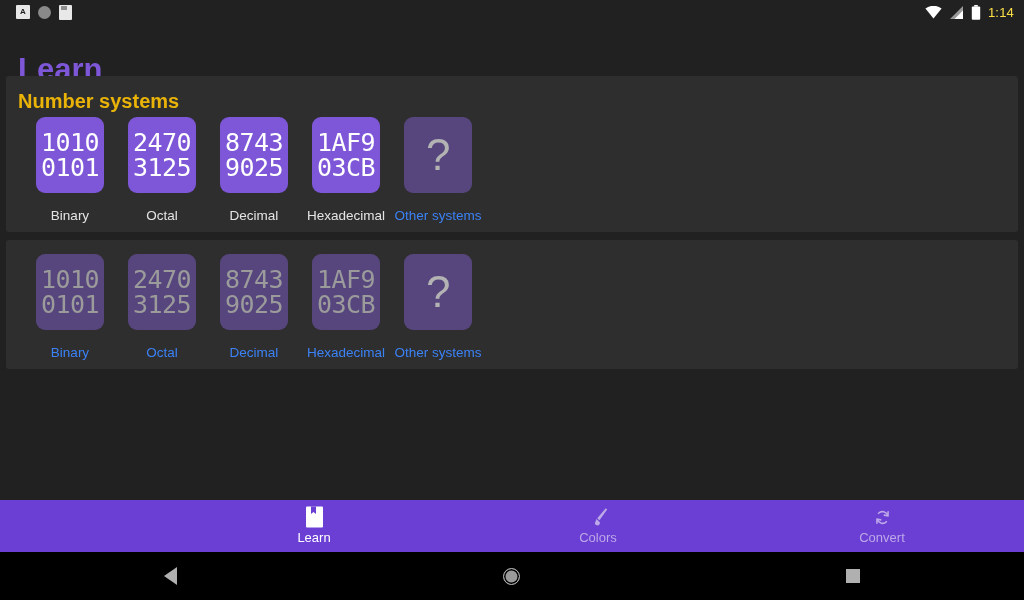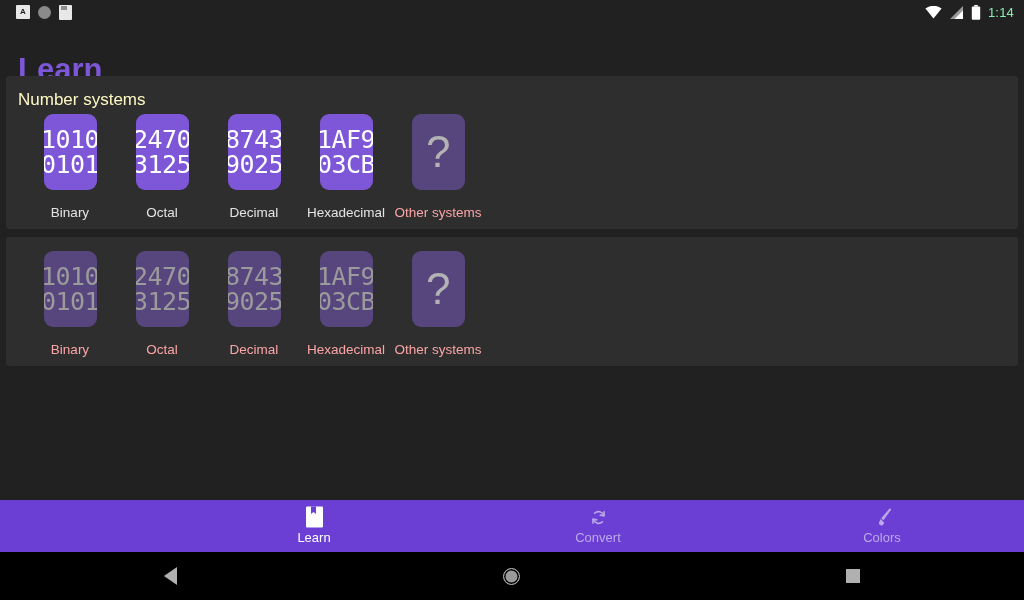--- a/index.html
+++ b/index.html
@@ -26,66 +26,66 @@
   }
   .ico-circle { width:13px; height:13px; border-radius:50%; background:#8a8a8a; }
   .ico-doc {
     width:13px; height:15px; background:#e8e8e8; border-radius:1px;
     position:relative;
   }
   .ico-doc::after{
     content:""; position:absolute; top:1px; left:2px;
     width:6px; height:4px; background:#8e8e8e;
   }
-  .sb-time { color:#86efac; font-size:13px; letter-spacing:.2px; }
+  .sb-time { color:#fde047; font-size:13px; letter-spacing:.2px; }
   .wifi-svg, .sig-svg, .bat-svg { display:block; }
 
   
   .appbar { position:absolute; top:24px; left:0; width:1024px; height:48px; background:#212121; }
   .app-title {
     position:absolute; left:18px; top:28px;
     font-size:31px; font-weight:bold; color:#7E57D8; letter-spacing:0px;
   }
 
   
   .content {
     position:absolute; top:76px; left:0; width:1024px; height:424px;
     overflow:hidden; background:#212121;
   }
   .card {
     background:#2E2E2E; border-radius:3px;
     margin:0 6px 8px 6px; padding:14px 0 8px 0;
   }
   .card-title {
-    color:#fef9c3; font-size:17px; padding:0 0 4px 12px; font-weight:normal;
+    color:#eab308; font-size:20px; padding:0 0 4px 12px; font-weight:bold;
   }
   .tile-row { display:flex; padding-left:18px; }
   .tile-cell { width:92px; display:flex; flex-direction:column; align-items:center; }
   .tile {
-    width:53px; height:76px; border-radius:9px;
+    width:68px; height:76px; border-radius:9px;
     background:#7E57D8;
     display:flex; flex-direction:column;
     align-items:center; justify-content:center;
     color:#ffffff;
     font-family:"DejaVu Sans Mono", monospace;
     font-size:25px; line-height:25px; letter-spacing:-0.5px;
     overflow:hidden;
   }
   .tile.dim { background:#57457E; color:#9b9b9b; }
   .tile.qm  { background:#5B4784; color:#b3b3b3; }
   .tile.qm.dim { background:#57457E; color:#b3b3b3; }
   .tile .q {
     font-family:"Liberation Sans", sans-serif;
     font-size:44px; line-height:44px; font-weight:normal;
   }
   .tile-label {
     margin-top:15px; width:88px; text-align:center;
     color:#e4e4e4; font-size:13.5px; line-height:16px;
   }
-  .tile-label.dim { color:#fca5a5; }
+  .tile-label.dim { color:#3b82f6; }
   .card.clipped { padding-bottom:0; }
   .card.clipped .tile-row { height:28px; overflow:hidden; }
 
   
   .bottomnav {
     position:absolute; top:500px; left:0; width:1024px; height:52px;
     background:#6B3FD4; display:flex;
   }
   .navspacer { width:172px; }
   .navitem {
@@ -236,39 +236,39 @@
         <svg width="19" height="22" viewBox="0 0 19 22">
           <rect x="1" y="0.5" width="17" height="21" rx="1" fill="#ffffff"></rect>
           <path d="M6 0.5 L11 0.5 L11 8 L8.5 6 L6 8 Z" fill="#6B3FD4"></path>
         </svg>
       </div>
       <div class="nav-label">Learn</div>
     </div>
 
     <div class="navitem inactive">
       <div class="nav-ico">
+        <svg width="22" height="22" viewBox="0 0 24 24">
+          <path d="M20.5 2.4 L11.2 13.4 L13.6 15.6 L22 3.8 Z" fill="#bda9e8"></path>
+          <path d="M10.3 14.3 L9.2 17.2 A2.6 2.6 0 1 0 12.6 16.3 Z" fill="#bda9e8"></path>
+        </svg>
+      </div>
+      <div class="nav-label">Colors</div>
+    </div>
+
+    <div class="navitem inactive">
+      <div class="nav-ico">
         <svg width="21" height="21" viewBox="0 0 24 24" fill="none" stroke="#bda9e8" stroke-width="1.8" stroke-linecap="round">
           <path d="M7.5 7.2 A6.3 6.3 0 0 1 18 9.6"></path>
           <path d="M16.5 16.8 A6.3 6.3 0 0 1 6 14.4"></path>
           <path d="M18.4 5.6 L18.2 10.1 L14 9.3" fill="none"></path>
           <path d="M5.6 18.4 L5.8 13.9 L10 14.7" fill="none"></path>
         </svg>
       </div>
       <div class="nav-label">Convert</div>
     </div>
-
-    <div class="navitem inactive">
-      <div class="nav-ico">
-        <svg width="22" height="22" viewBox="0 0 24 24">
-          <path d="M20.5 2.4 L11.2 13.4 L13.6 15.6 L22 3.8 Z" fill="#bda9e8"></path>
-          <path d="M10.3 14.3 L9.2 17.2 A2.6 2.6 0 1 0 12.6 16.3 Z" fill="#bda9e8"></path>
-        </svg>
-      </div>
-      <div class="nav-label">Colors</div>
-    </div>
   </div>
 
   <div class="sysbar">
     <div class="sysbtn">
       <div class="tri-back"></div>
     </div>
     <div class="sysbtn">
       <div class="circ-home"></div>
     </div>
     <div class="sysbtn">

